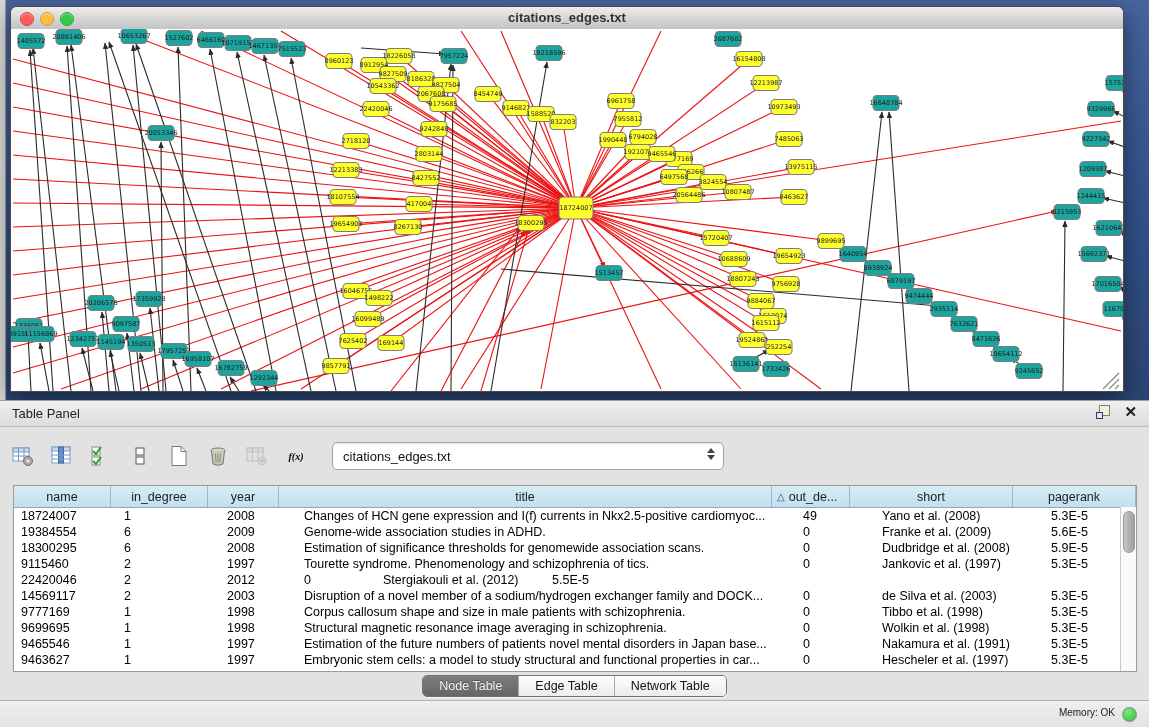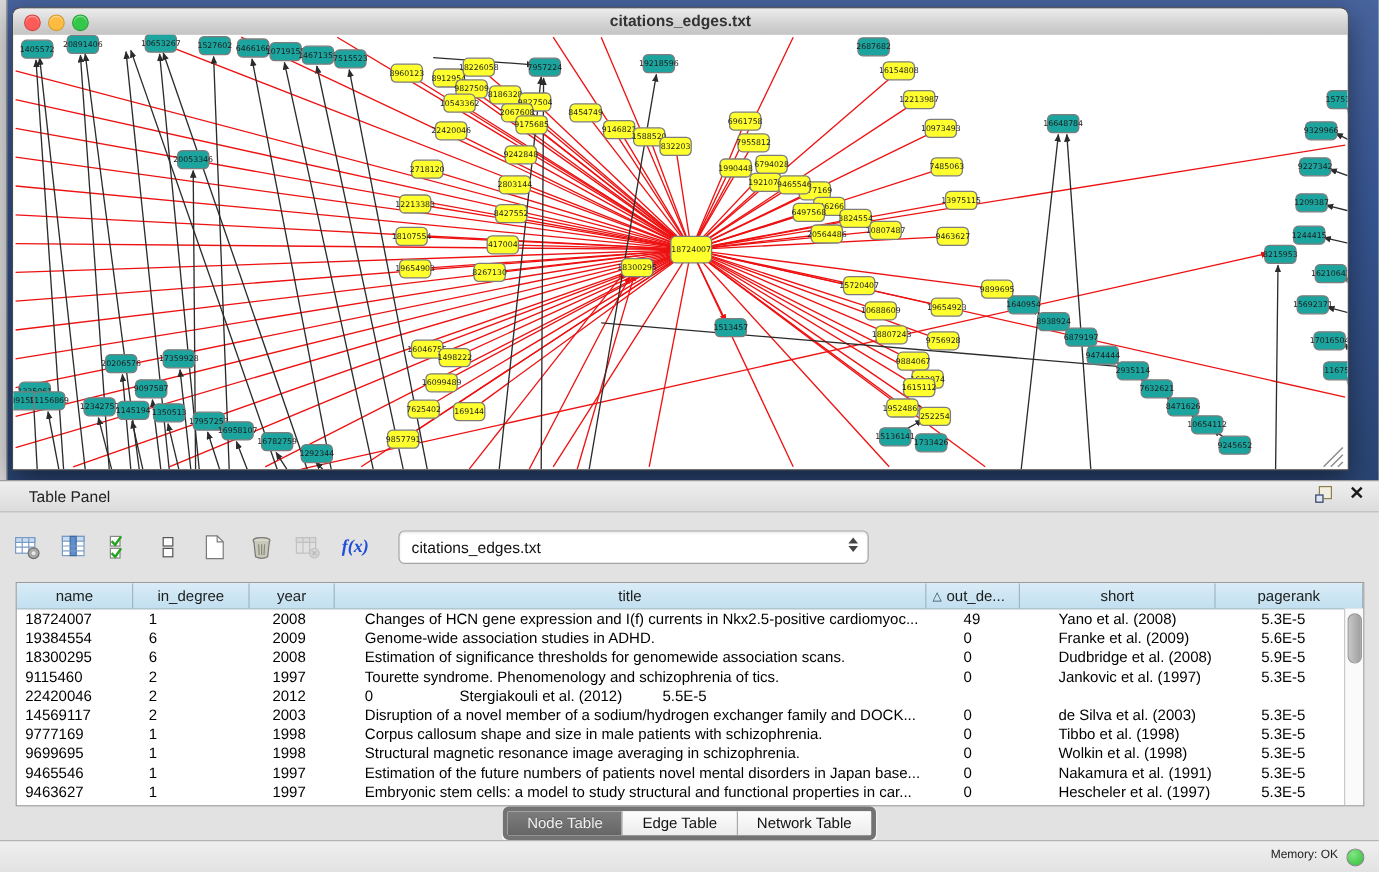--- a/index.html
+++ b/index.html
@@ -20,52 +20,52 @@
   .tl.yel{left:29px;background:#fdbc40;border:1px solid #d49c2e;}
   .tl.grn{left:49px;background:#34c84a;border:1px solid #27a338;}
   .wtitle{position:absolute;left:0;right:0;top:3px;text-align:center;font-size:13px;font-weight:600;color:#333;}
   .gcanvas{position:absolute;left:0;top:22px;right:0;bottom:0;background:#fff;}
   .gcanvas svg{display:block;}
 
   
   .panel{position:absolute;left:0;top:400px;width:1149px;height:327px;background:#e2e2e2;}
   .panel-hdr{position:absolute;left:0;top:0;width:100%;height:25px;
              background:linear-gradient(180deg,#efefef,#dcdcdc);border-top:1px solid #9d9d9d;border-bottom:1px solid #bdbdbd;}
-  .panel-title{position:absolute;left:12px;top:5px;font-size:13px;color:#222;margin-left:12px;}
+  .panel-title{position:absolute;left:12px;top:5px;font-size:13px;color:#222;}
   .panel-hdr-icons{position:absolute;right:12px;top:4px;display:flex;gap:14px;align-items:center;}
   .float-ic{width:14px;height:14px;position:relative;}
   .float-ic .b1{position:absolute;right:0;top:0;width:9px;height:9px;border:1px solid #8a814f;background:#f2efe2;}
   .float-ic .b2{position:absolute;left:0;bottom:0;width:5px;height:5px;border:1px solid #2c3e66;background:#dfe6f2;}
   .close-x{font-size:15px;font-weight:bold;color:#1a1a1a;line-height:14px;cursor:default;}
 
   .toolbar{position:absolute;left:10px;top:36px;height:40px;display:flex;align-items:center;gap:13px;}
   .tbtn{width:26px;height:26px;display:flex;align-items:center;justify-content:center;}
   .tbtn.disabled{opacity:.45;}
-  .fx{font-family:"Liberation Serif",serif;font-style:italic;font-weight:bold;font-size:15px;color:#1d4ed8;}
+  .fx{font-family:"Liberation Serif",serif;font-style:italic;font-weight:bold;font-size:10px;color:#000000;}
   .combo{margin-left:10px;width:390px;height:26px;background:#fff;border:1px solid #a5a5a5;border-radius:5px;
          box-shadow:inset 0 1px 2px rgba(0,0,0,.12);display:flex;align-items:center;position:relative;}
   .combo-val{padding-left:10px;font-size:13px;color:#111;}
   .combo-arr{position:absolute;right:8px;top:5px;display:flex;flex-direction:column;gap:2px;}
   .combo-arr .up{width:0;height:0;border-left:4px solid transparent;border-right:4px solid transparent;border-bottom:5px solid #444;}
   .combo-arr .dn{width:0;height:0;border-left:4px solid transparent;border-right:4px solid transparent;border-top:5px solid #444;}
 
   .tablebox{position:absolute;left:13px;top:85px;width:1122px;height:185px;background:#fff;border:1px solid #9b9b9b;overflow:hidden;}
   .thead{display:flex;height:21px;background:linear-gradient(180deg,#d8ecf6,#c2dff0);border-bottom:1px solid #8fa8b8;}
   .th{font-size:12.5px;color:#1c1c1c;border-right:1px solid #9fb6c4;display:flex;align-items:center;justify-content:center;overflow:hidden;white-space:nowrap;}
   .th.sorted{justify-content:flex-start;padding-left:5px;gap:4px;}
   .sort-tri{font-size:10px;color:#2c4d66;}
   .trow{display:flex;height:16px;background:#fff;}
   .td{font-size:12.5px;color:#000;padding-left:7px;white-space:nowrap;overflow:hidden;display:flex;align-items:center;}
   .c0{width:96px;}.c1{width:96px;}.c2{width:70px;}.c3{width:492px;}.c4{width:72px;}.c5{width:162px;}.c6{flex:1;}
   .vscroll{position:absolute;right:0;top:21px;bottom:0;width:15px;background:#fafafa;border-left:1px solid #c9c9c9;}
   .vthumb{position:absolute;left:2px;top:4px;width:10px;height:40px;border-radius:6px;
           background:linear-gradient(90deg,#c6c6c6,#9f9f9f);border:1px solid #9a9a9a;}
 
   .tabsbar{position:absolute;left:0;top:272px;width:100%;height:28px;display:flex;justify-content:center;align-items:center;}
-  .seg{display:inline-flex;border:4px solid #737373;border-radius:5px;overflow:hidden;background:#fbfbfb;box-shadow:0 1px 1px rgba(255,255,255,.7);}
+  .seg{display:inline-flex;border:1px solid #737373;border-radius:5px;overflow:hidden;background:#fbfbfb;box-shadow:0 1px 1px rgba(255,255,255,.7);}
   .segb{padding:3px 16px;font-size:12.5px;color:#111;background:linear-gradient(180deg,#fdfdfd,#ececec);border-right:1px solid #a8a8a8;}
   .segb:last-child{border-right:none;}
   .segb.active{background:linear-gradient(180deg,#7d7d7d,#666);color:#f2f2f2;text-shadow:0 -1px 0 rgba(0,0,0,.3);}
 
   .statusbar{position:absolute;left:0;bottom:0;width:100%;height:26px;background:linear-gradient(180deg,#efefef,#e2e2e2);
              border-top:1px solid #b3b3b3;}
   .mem{position:absolute;right:34px;top:6px;font-size:10px;color:#222;}
   .memdot{position:absolute;right:12px;top:6px;width:13px;height:13px;border-radius:50%;
           background:radial-gradient(circle at 35% 30%,#7fe67f,#2fbf3a);border:1px solid #8a8a8a;}
 </style>

